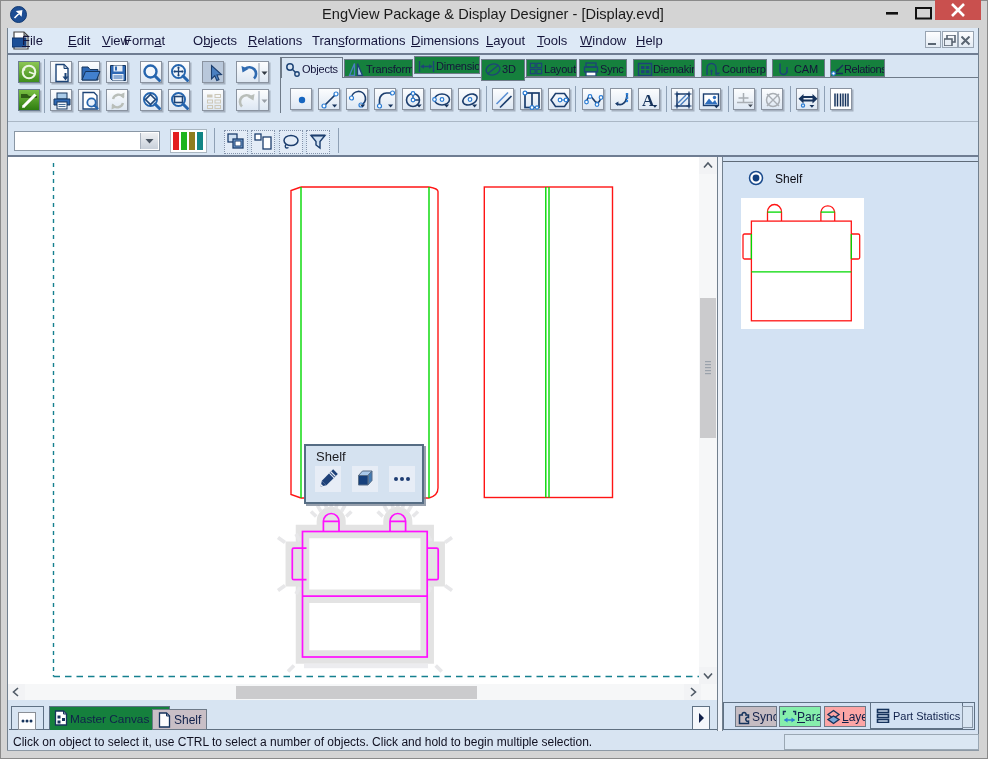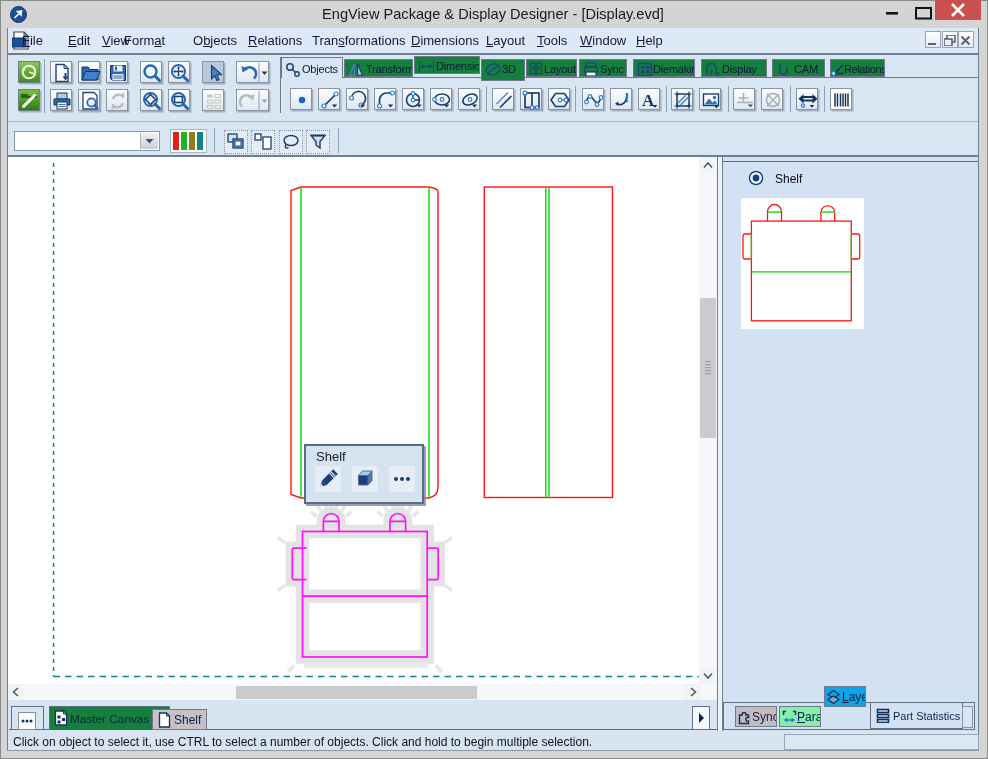--- a/index.html
+++ b/index.html
@@ -273,21 +273,21 @@
     </svg>
  <span class="lbl" style="left:19px">Diemakin</span>
   </div>
 <div class="tab" style="left:701px;top:59px;width:66px;height:18px">
  <svg style="position:absolute;left:3px;top:2px" width="16" height="15" viewBox="0 0 16 15">
       <path d="M2 13 V6 a4.5 4.5 0 0 1 9 0 V13" fill="none" stroke="#1d4477" stroke-width="1.4"></path>
       <path d="M6.5 13 V8" stroke="#1d4477" stroke-width="1.2"></path>
       <path d="M6.5 7.2 l-1.6 2.2 h3.2 z" fill="#1d4477"></path>
       <path d="M11.5 10.5 l3 3 m0 -3 l-3 3" stroke="#1d4477" stroke-width="1.2"></path>
     </svg>
- <span class="lbl" style="left:20px">Display</span>
+ <span class="lbl" style="left:20px">Counterp</span>
   </div>
 <div class="tab" style="left:772px;top:59px;width:53px;height:18px">
  <svg style="position:absolute;left:3px;top:2px" width="16" height="15" viewBox="0 0 16 15">
       <path d="M4 1.5 V9 a3.5 3.5 0 0 0 7 0" fill="none" stroke="#1d4477" stroke-width="1.5"></path>
       <path d="M11 10.5 V5" stroke="#1d4477" stroke-width="1.5"></path>
     </svg>
  <span class="lbl" style="left:21px">CAM</span>
   </div>
 <div class="tab" style="left:830px;top:59px;width:55px;height:18px">
  <svg style="position:absolute;left:0px;top:3px" width="14" height="14" viewBox="0 0 14 14">
@@ -662,21 +662,21 @@
  <div style="position:absolute;left:16px;top:3px;font-size:12px;color:#10204a">Sync</div>
   </div>
 <div class="abs ltab" style="left:779px;top:706px;width:42px;height:21px;background:#86efac;border-color:#6e7a88;overflow:hidden">
  <svg style="position:absolute;left:2px;top:3px" width="15" height="15" viewBox="0 0 15 15">
       <path d="M4 1.5 H1.5 V5 M11 1.5 H13.5 V5" stroke="#16335c" stroke-width="1.5" fill="none"></path>
       <path d="M2.5 10 h10" stroke="#2b7cd3" stroke-width="1.5"></path>
       <path d="M5.5 7.5 L2 10 l3.5 2.5 z M9.5 7.5 L13 10 l-3.5 2.5 z" fill="#2b7cd3"></path>
     </svg>
  <div style="position:absolute;left:17px;top:3px;font-size:12px;color:#10204a"><u>P</u>ara</div>
   </div>
-<div class="abs ltab" style="left:824px;top:686px;width:42px;height:21px;background:#0ea5e9;border-color:#6e7a88;overflow:hidden">
+<div class="abs ltab" style="left:824px;top:706px;width:42px;height:21px;background:#fca5a5;border-color:#6e7a88;overflow:hidden">
  <svg style="position:absolute;left:1px;top:2px" width="15" height="16" viewBox="0 0 15 16">
       <path d="M7.5 1.5 L13 5.5 7.5 9.5 2 5.5 z" fill="none" stroke="#16335c" stroke-width="1.4"></path>
       <path d="M7.5 7 L13 10.5 7.5 14.5 2 10.5 z" fill="#7aa7d8" stroke="#16335c" stroke-width="1.4"></path>
     </svg>
  <div style="position:absolute;left:17px;top:3px;font-size:12px;color:#10204a"><u>L</u>aye</div>
   </div>
 <div class="abs ltab" style="left:870px;top:703px;width:93px;height:26px;background:#d3e2f3;border-color:#5f7184;border-top:none"></div>
 <svg class="abs" style="left:876px;top:708px" width="15" height="15" viewBox="0 0 15 15">
     <g fill="none" stroke="#16335c" stroke-width="1.6">
       <rect x="1.5" y="1.5" width="11" height="3"></rect>

